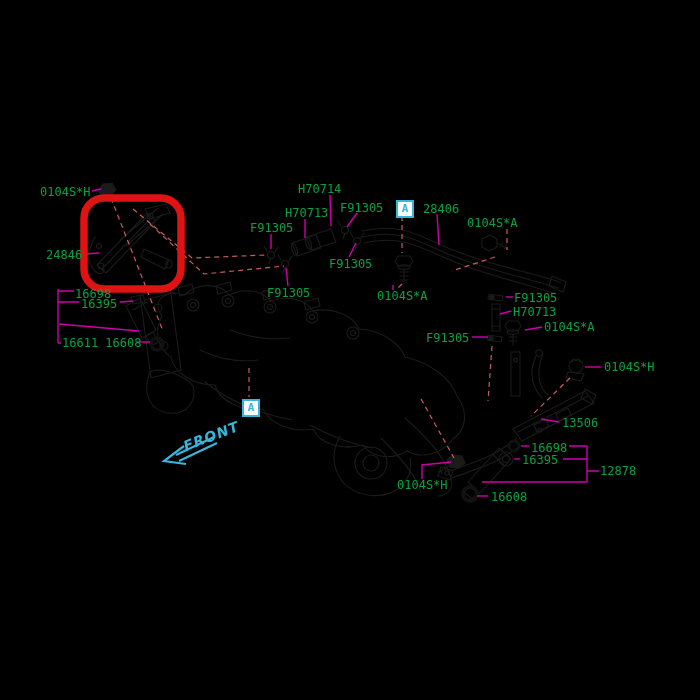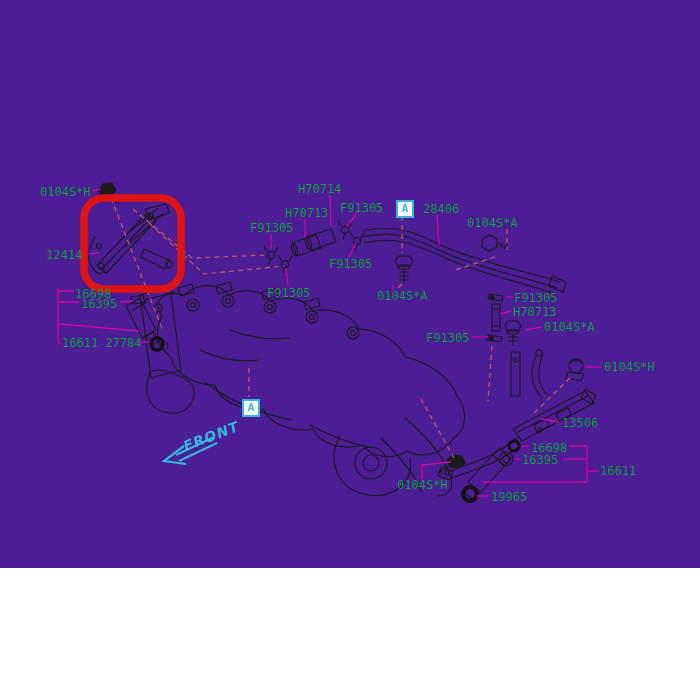--- a/index.html
+++ b/index.html
@@ -1,16 +1,16 @@
 <!DOCTYPE html>
 <html><head>
 <meta charset="utf-8">
 <style>
   html,body{margin:0;padding:0;background:#fff;}
-  .stage{position:relative;width:700px;height:568px;background:#4c1d95;overflow:hidden;
+  .stage{position:relative;width:700px;height:700px;background:#000000;overflow:hidden;
          font-family:"DejaVu Sans Mono","Liberation Mono",monospace;}
   .stage svg{position:absolute;left:0;top:0;}
   .lbl{position:absolute;font-size:12px;line-height:12px;color:#0aa13f;white-space:nowrap;
        font-family:"DejaVu Sans Mono","Liberation Mono",monospace;}
   .abox{position:absolute;width:14px;height:14px;border:2px solid #35b6dd;color:#35b6dd;
         background:#fff;font-size:11px;font-weight:bold;text-align:center;line-height:14px;}
   .front{position:absolute;color:#35b6dd;font-style:italic;font-weight:bold;font-size:14px;
          font-family:"DejaVu Sans","Liberation Sans",sans-serif;transform:rotate(-21deg);
          letter-spacing:1px;}
 </style>
@@ -242,43 +242,43 @@
   <rect x="84" y="198" width="97" height="91" rx="20" fill="none" stroke="#de1414" stroke-width="7.5"></rect>
 
   <g stroke="#35b6dd" stroke-width="2" fill="none">
     <path d="M214,437 L176,455"></path>
     <path d="M217,443 L179,461"></path>
     <path d="M184,446 L164,461 L186,464" stroke-width="2.2"></path>
   </g>
 </svg>
 
 <div class="lbl" style="left:40px;top:186px">0104S*H</div>
-<div class="lbl" style="left:46px;top:249px">12414</div>
+<div class="lbl" style="left:46px;top:249px">24846</div>
 <div class="lbl" style="left:75px;top:288px">16698</div>
 <div class="lbl" style="left:81px;top:298px">16395</div>
-<div class="lbl" style="left:62px;top:337px">16611 27784</div>
+<div class="lbl" style="left:62px;top:337px">16611 16608</div>
 <div class="lbl" style="left:250px;top:222px">F91305</div>
 <div class="lbl" style="left:285px;top:207px">H70713</div>
 <div class="lbl" style="left:298px;top:183px">H70714</div>
 <div class="lbl" style="left:340px;top:202px">F91305</div>
 <div class="lbl" style="left:329px;top:258px">F91305</div>
 <div class="lbl" style="left:267px;top:287px">F91305</div>
 <div class="lbl" style="left:423px;top:203px">28406</div>
 <div class="lbl" style="left:467px;top:217px">0104S*A</div>
 <div class="lbl" style="left:377px;top:290px">0104S*A</div>
 <div class="lbl" style="left:514px;top:292px">F91305</div>
 <div class="lbl" style="left:513px;top:306px">H70713</div>
 <div class="lbl" style="left:544px;top:321px">0104S*A</div>
 <div class="lbl" style="left:426px;top:332px">F91305</div>
 <div class="lbl" style="left:604px;top:361px">0104S*H</div>
 <div class="lbl" style="left:562px;top:417px">13506</div>
 <div class="lbl" style="left:531px;top:442px">16698</div>
 <div class="lbl" style="left:522px;top:454px">16395</div>
-<div class="lbl" style="left:600px;top:465px">16611</div>
+<div class="lbl" style="left:600px;top:465px">12878</div>
 <div class="lbl" style="left:397px;top:479px">0104S*H</div>
-<div class="lbl" style="left:491px;top:491px">19965</div>
+<div class="lbl" style="left:491px;top:491px">16608</div>
 
 <div class="abox" style="left:396px;top:200px">A</div>
 <div class="abox" style="left:242px;top:399px">A</div>
 
 <div class="front" style="left:182px;top:428px">FRONT</div>
 
 </div>
 
 </body></html>

